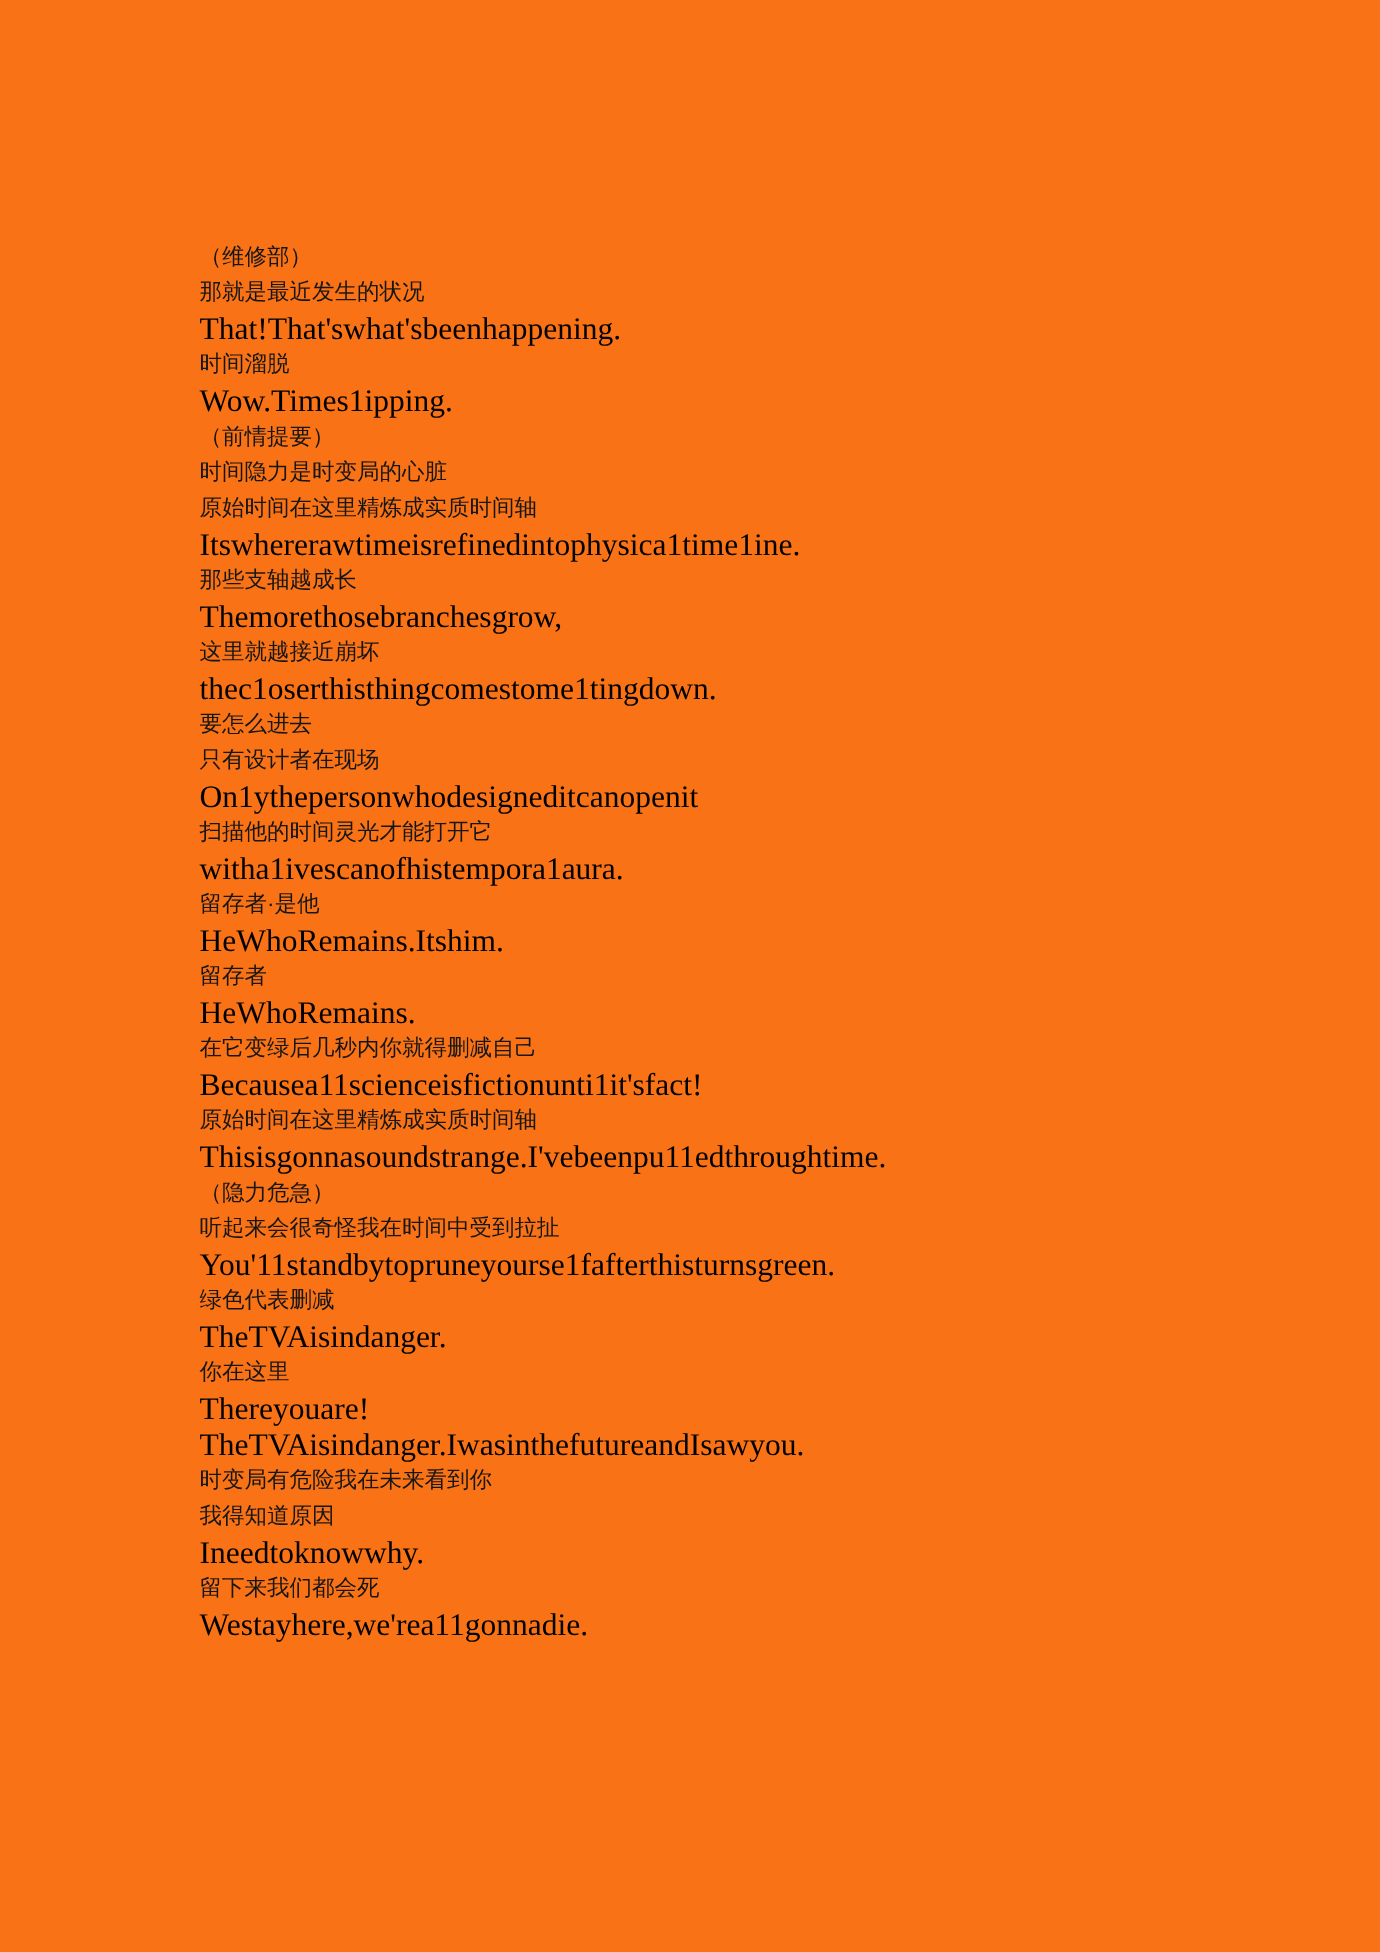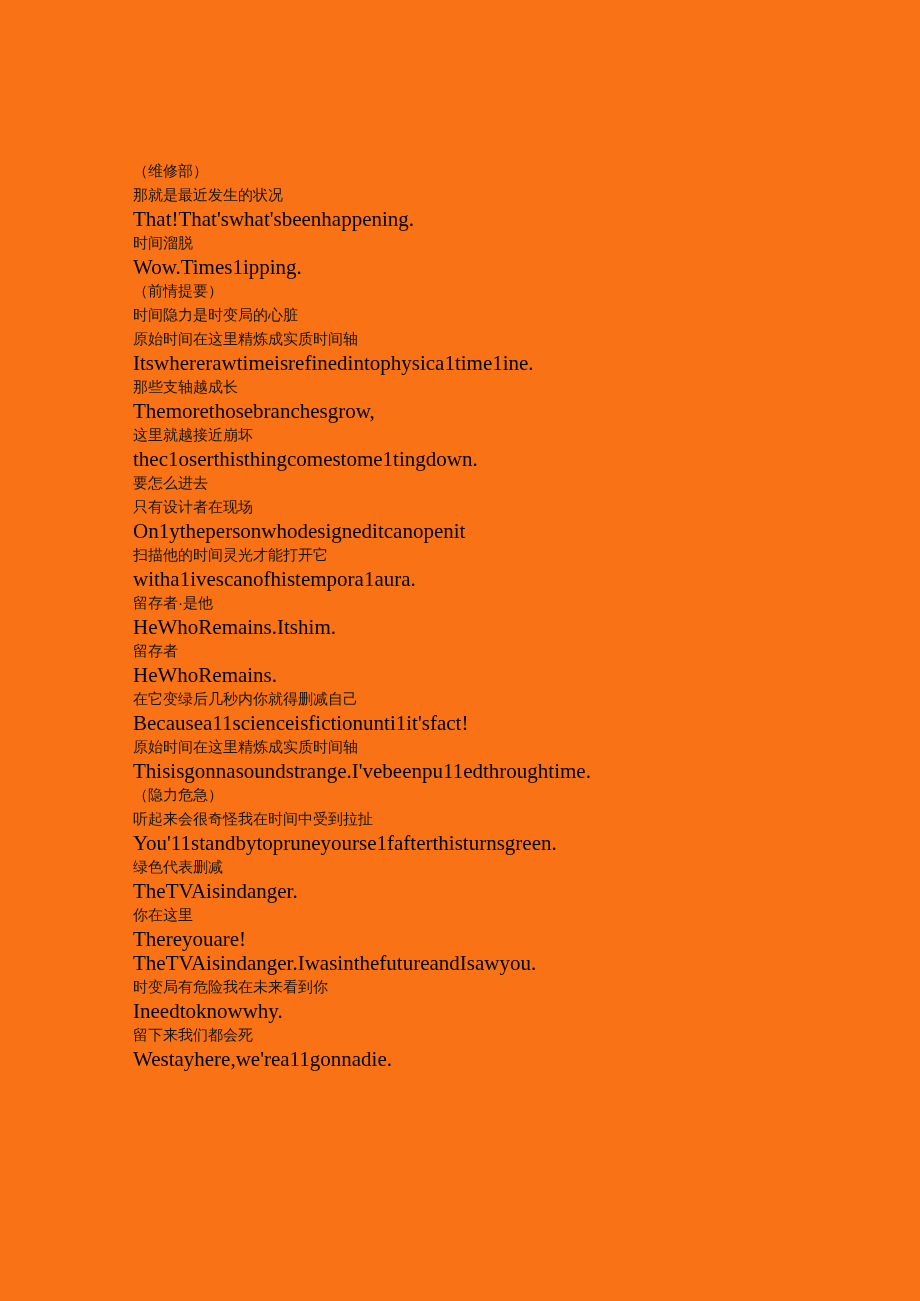--- a/index.html
+++ b/index.html
@@ -98,17 +98,18 @@
       <span class="line en">Thisisgonnasoundstrange.I'vebeenpu11edthroughtime.</span>
       <span class="line zh paren">（隐力危急）</span>
       <span class="line zh">听起来会很奇怪我在时间中受到拉扯</span>
       <span class="line en">You'11standbytopruneyourse1fafterthisturnsgreen.</span>
       <span class="line zh">绿色代表删减</span>
       <span class="line en">TheTVAisindanger.</span>
       <span class="line zh">你在这里</span>
       <span class="line en">Thereyouare!</span>
       <span class="line en">TheTVAisindanger.IwasinthefutureandIsawyou.</span>
       <span class="line zh">时变局有危险我在未来看到你</span>
+      <span class="line zh">我得知道原因</span>
       <span class="line en">Ineedtoknowwhy.</span>
       <span class="line zh">留下来我们都会死</span>
       <span class="line en">Westayhere,we'rea11gonnadie.</span>
     </div>
 </div>
 
 </body></html>

